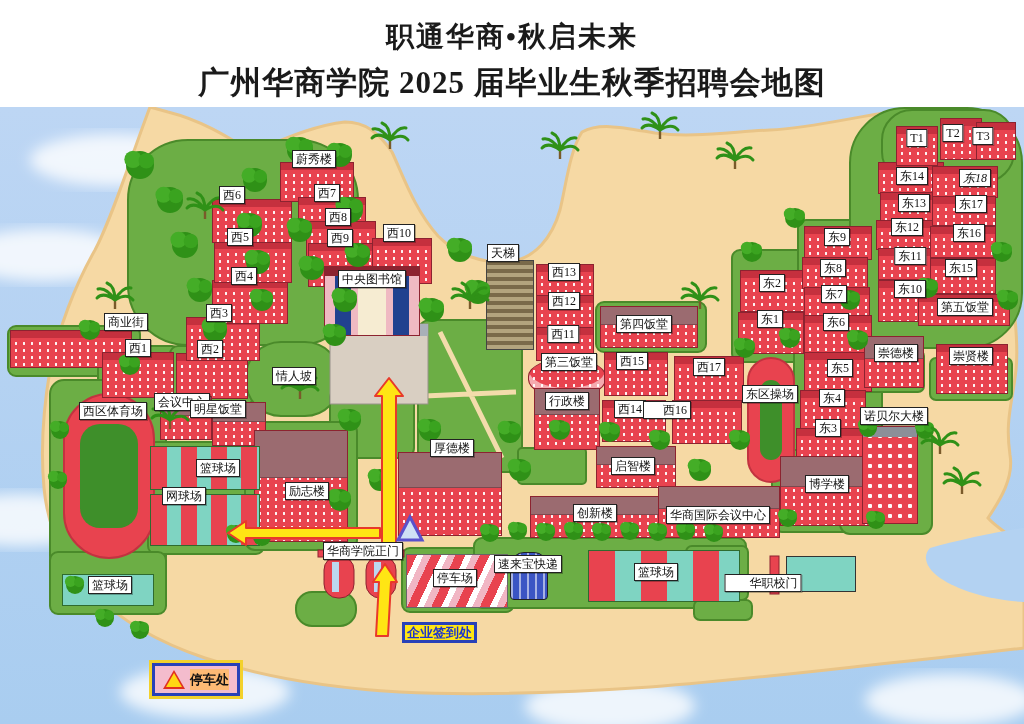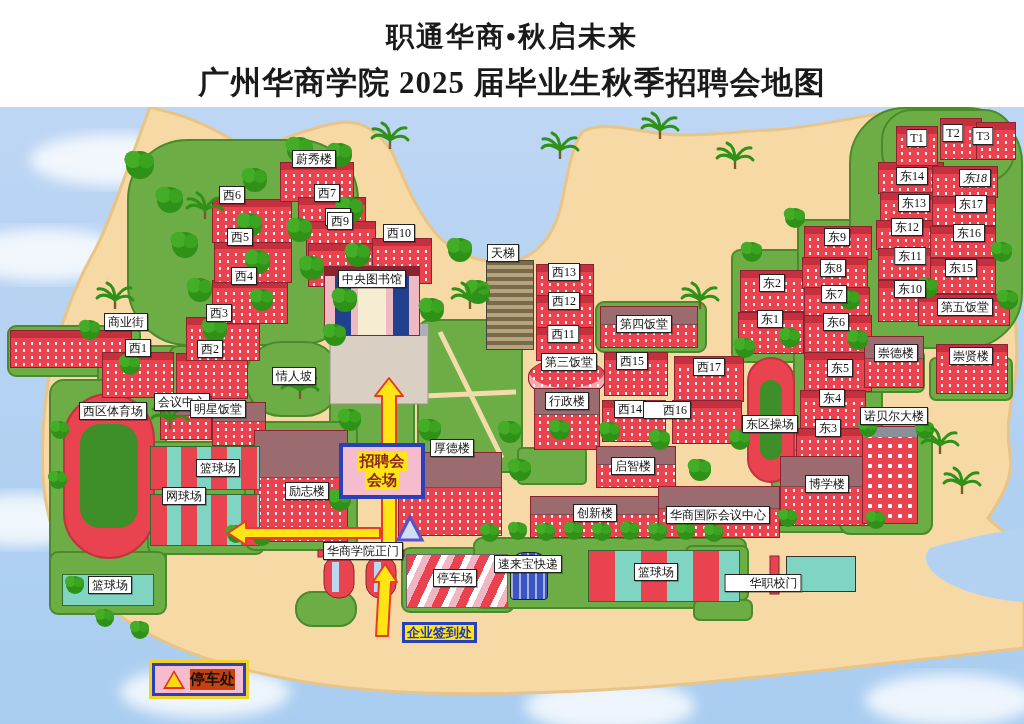--- a/index.html
+++ b/index.html
@@ -46,21 +46,21 @@
   #venue{position:absolute;left:339px;top:336px;width:74px;z-index:50;background:#f4bccd;
          border:4px solid #2841b8;text-align:center;padding:5px 2px}
   #venue .vl{display:inline-block;background:#ffe514;color:#8b1f1f;font-weight:bold;
              font-size:15px;line-height:19px;padding:0 2px}
   #signin{position:absolute;left:402px;top:515px;z-index:50;background:#ffe514;
           border:3px solid #2841b8;color:#1d35cc;font-weight:bold;font-size:13px;
           line-height:15px;padding:0 2px;white-space:nowrap}
   #parkbox{position:absolute;left:152px;top:556px;z-index:50;background:#f4bccd;
            border:3px solid #2841b8;outline:3px solid #f3d12c;display:flex;align-items:center;
            padding:3px 8px;gap:5px}
-  #parkbox .txt{background:#c2410c;color:#111;font-weight:bold;font-size:15px;line-height:21px}
+  #parkbox .txt{background:#fdba74;color:#111;font-weight:bold;font-size:13px;line-height:21px}
   .triO{width:0;height:0;border-left:11px solid transparent;border-right:11px solid transparent;
         border-bottom:19px solid #e03020;position:relative}
   .triI{position:absolute;left:-8px;top:3px;width:0;height:0;border-left:8px solid transparent;
         border-right:8px solid transparent;border-bottom:14px solid #ffd814}
 </style>
 </head>
 <body>
 
 <div id="title1">职通华商•秋启未来</div>
 <div id="title2">广州华商学院 2025 届毕业生秋季招聘会地图</div>
@@ -522,21 +522,21 @@
       <polygon points="385,457 397,475 391,475 388,529 376,529 379,475 373,475" fill="#ffe514" stroke="#e8392a" stroke-width="2" stroke-linejoin="round"></polygon>
       <polygon points="228,426 246,414 246,421 380,421 380,431 246,431 246,438" fill="#ffe514" stroke="#e8392a" stroke-width="2" stroke-linejoin="round"></polygon>
       <polygon points="398,433 410,410 422,433" fill="#cfe0f5" stroke="#5a51cc" stroke-width="3"></polygon>
     </svg>
   <div id="labels">
       <div class="lb" style="left: 314px; top: 52px;">蔚秀楼</div>
       <div class="lb" style="left: 232px; top: 88px;">西6</div>
       <div class="lb" style="left: 327px; top: 86px;">西7</div>
       <div class="lb" style="left: 338px; top: 110px;">西8</div>
       <div class="lb" style="left: 240px; top: 130px;">西5</div>
-      <div class="lb" style="left: 340px; top: 114px;">西9</div>
+      <div class="lb" style="left: 340px; top: 131px;">西9</div>
       <div class="lb" style="left: 399px; top: 126px;">西10</div>
       <div class="lb" style="left: 244px; top: 169px;">西4</div>
       <div class="lb" style="left: 372px; top: 172px;">中央图书馆</div>
       <div class="lb" style="left: 126px; top: 215px;">商业街</div>
       <div class="lb" style="left: 219px; top: 206px;">西3</div>
       <div class="lb" style="left: 138px; top: 241px;">西1</div>
       <div class="lb" style="left: 210px; top: 242px;">西2</div>
       <div class="lb" style="left: 294px; top: 269px;">情人坡</div>
       <div class="lb" style="left: 182px; top: 295px;">会议中心</div>
       <div class="lb" style="left: 218px; top: 302px;">明星饭堂</div>
@@ -558,21 +558,21 @@
       <div class="lb" style="left: 632px; top: 254px;">西15</div>
       <div class="lb" style="left: 630px; top: 302px;">西14</div>
       <div class="lb" style="left: 709px; top: 260px;">西17</div>
       <div class="lb" style="left: 667px; top: 303px; padding-left: 19px;">西16</div>
       <div class="lb" style="left: 633px; top: 359px;">启智楼</div>
       <div class="lb" style="left: 595px; top: 406px;">创新楼</div>
       <div class="lb" style="left: 528px; top: 457px;">速来宝快递</div>
       <div class="lb" style="left: 656px; top: 465px;">篮球场</div>
       <div class="lb" style="left: 718px; top: 408px; text-align: center;">华商国际会议中心</div>
       <div class="lb" style="left: 763px; top: 476px; padding-left: 24px;">华职校门</div>
-      <div class="lb" style="left: 770px; top: 287px; margin-top: 30px;">东区操场</div>
+      <div class="lb" style="left: 770px; top: 287px;">东区操场</div>
       <div class="lb" style="left: 772px; top: 176px;">东2</div>
       <div class="lb" style="left: 770px; top: 212px;">东1</div>
       <div class="lb" style="left: 834px; top: 187px;">东7</div>
       <div class="lb" style="left: 836px; top: 215px;">东6</div>
       <div class="lb" style="left: 837px; top: 130px;">东9</div>
       <div class="lb" style="left: 833px; top: 161px;">东8</div>
       <div class="lb" style="left: 840px; top: 261px;">东5</div>
       <div class="lb" style="left: 832px; top: 291px;">东4</div>
       <div class="lb" style="left: 828px; top: 321px;">东3</div>
       <div class="lb" style="left: 827px; top: 377px;">博学楼</div>
@@ -587,24 +587,20 @@
       <div class="lb" style="left: 965px; top: 200px;">第五饭堂</div>
       <div class="lb" style="left: 975px; top: 71px; font-style: italic;">东18</div>
       <div class="lb" style="left: 971px; top: 97px;">东17</div>
       <div class="lb" style="left: 969px; top: 126px;">东16</div>
       <div class="lb" style="left: 961px; top: 161px;">东15</div>
       <div class="lb" style="left: 917px; top: 31px;">T1</div>
       <div class="lb" style="left: 953px; top: 26px;">T2</div>
       <div class="lb" style="left: 983px; top: 29px;">T3</div>
     </div>
 
-  <div id="venue">
-    <span class="vl">招聘会</span><br>
-    <span class="vl">会场</span>
-  </div>
   <div id="signin">企业签到处</div>
   <div id="parkbox">
     <span class="triO">
         <span class="triI"></span>
       </span>
     <span class="txt">停车处</span>
   </div>
 
 </div>
 

